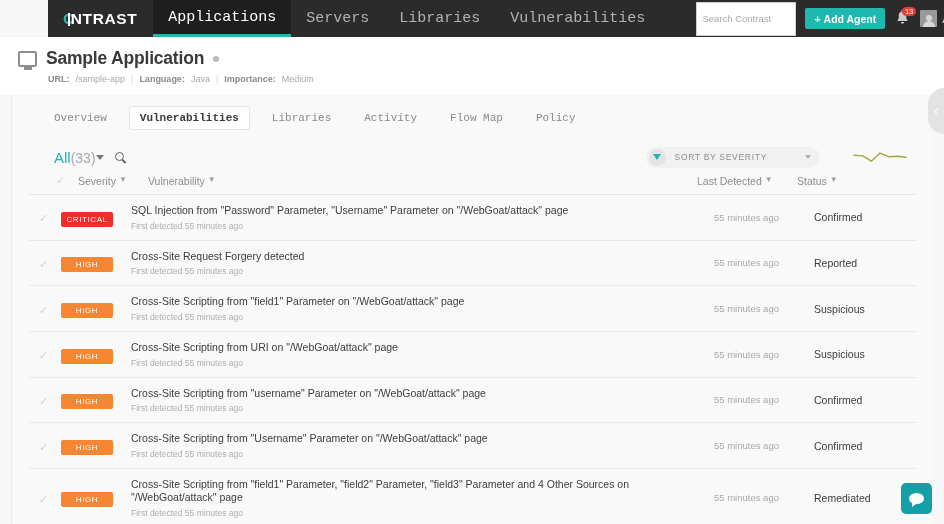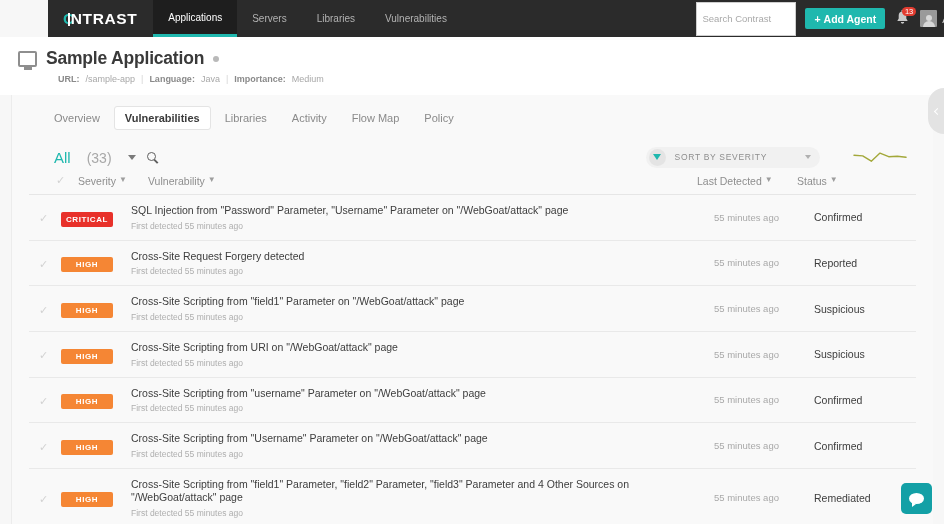--- a/index.html
+++ b/index.html
@@ -21,21 +21,21 @@
     font-size: 15.5px; font-weight: bold; letter-spacing: 0.6px; color: #ffffff;
   }
   .logo .c { color: #1fb8ae; }
   .logo .bar {
     display: inline-block; width: 2px; height: 13px; background: #ffffff;
     margin: 0 0.5px 0 -6.5px; position: relative; top: 1px;
   }
   .navitems { display: flex; align-items: stretch; }
   .navitem {
     display: flex; align-items: center; padding: 0 15px;
-    font-size: 10px; color: #b2b2b2; cursor: pointer; white-space: nowrap;
+    font-size: 15px; color: #b2b2b2; cursor: pointer; white-space: nowrap; font-family: Liberation Mono, monospace;
   }
   .navitem.active { background: #1e1e1e; color: #ffffff; border-bottom: 3px solid #1fb8ae; }
   .nav-right {
     margin-left: auto; display: flex; align-items: center; padding-right: 10px; gap: 9px;
   }
   .searchbox {
     width: 100px; height: 19px; background: #ffffff; border: 1px solid #cfcfcf;
     font-size: 9.5px; color: #9b9b9b; padding: 16px 5px;
     font-family: "Liberation Sans", sans-serif;
   }
@@ -70,41 +70,41 @@
   .monitor {
     width: 19px; height: 16px; border: 2.5px solid #8e8e8e; border-radius: 2px;
     position: relative;
   }
   .monitor:after {
     content: ""; position: absolute; left: 50%; bottom: -5px; transform: translateX(-50%);
     width: 8px; height: 3px; background: #8e8e8e;
   }
   .apptitle { font-size: 17.5px; font-weight: bold; color: #3a3a3a; letter-spacing: -0.2px; }
   .statusdot { width: 6px; height: 6px; border-radius: 50%; background: #b9b9b9; }
-  .appmeta { margin: 5px 0 0 40px; font-size: 9px; color: #a8a8a8; display: flex; gap: 6px; }
+  .appmeta { margin: 5px 0 0 30px; font-size: 9px; color: #a8a8a8; display: flex; gap: 6px; }
   .appmeta b { color: #8a8a8a; font-weight: bold; }
   .appmeta .sep { color: #d5d5d5; }
 
   
   .panel {
     position: absolute; top: 95px; left: 11px; width: 922px; height: 429px;
     background: #f9f9f9; border-left: 1px solid #ececec;
   }
-  .tabs { display: flex; align-items: center; padding: 11px 0 0 31px; gap: 3px; }
+  .tabs { display: flex; align-items: center; padding: 11px 0 0 31px; gap: 11px; font-family: Liberation Mono, monospace; }
   .tab {
     font-size: 11px; color: #8a8a8a; padding: 5px 10px; cursor: pointer; border-radius: 3px;
     border: 1px solid transparent; white-space: nowrap;
   }
   .tab.active { color: #3a3a3a; font-weight: bold; background: #ffffff; border-color: #e4e4e4; }
 
   
   .filterbar {
     display: flex; align-items: center; padding: 14px 24px 0 42px; height: 40px;
   }
-  .all-filter { display: flex; align-items: baseline; gap: 16px; cursor: pointer; justify-content: center; }
+  .all-filter { display: flex; align-items: baseline; gap: 0; cursor: pointer; justify-content: center; }
   .all-label { font-size: 15px; color: #1fb8ae; }
   .all-count { font-size: 14px; color: #a8a8a8; }
   .caret-sm { width: 0; height: 0; border-left: 4px solid transparent; border-right: 4px solid transparent; border-top: 5px solid #7a7a7a; position: relative; top: -3px; }
   .mag {
     width: 9px; height: 9px; border: 1.6px solid #5f5f5f; border-radius: 50%;
     position: relative; margin-left: 11px; top: -1px; cursor: pointer;
   }
   .mag:after {
     content: ""; position: absolute; width: 1.6px; height: 5px; background: #5f5f5f;
     transform: rotate(-45deg); right: -2px; bottom: -4px;
@@ -135,21 +135,21 @@
   .col-last  { width: 100px; flex: none; margin-left: 19px; }
   .col-stat  { width: 95px; flex: none; }
   .check { color: #d2d2d2; font-size: 11px; }
 
   .rows { padding: 0 17px; }
   .row {
     display: flex; align-items: center; padding: 9px 7px 9px 10px;
     border-bottom: 1px solid #e9e9e9; min-height: 41px;
   }
   .sevbadge {
-    display: inline-block; color: #ffffff; font-size: 8px; font-weight: bold;
+    display: inline-block; color: #ffffff; font-size: 8px; font-weight: normal;
     letter-spacing: 0.6px; padding: 3px 0; width: 52px; text-align: center; border-radius: 2px;
   }
   .sev-critical { background: #e8312a; }
   .sev-high { background: #f58634; }
   .vtitle { font-size: 10.5px; color: #3d3d3d; line-height: 1.3; }
   .vsub { font-size: 8.5px; color: #aeaeae; margin-top: 3px; }
   .tcell { font-size: 9.5px; color: #a9a9a9; }
   .scell { font-size: 10.5px; color: #3d3d3d; }
 
   

